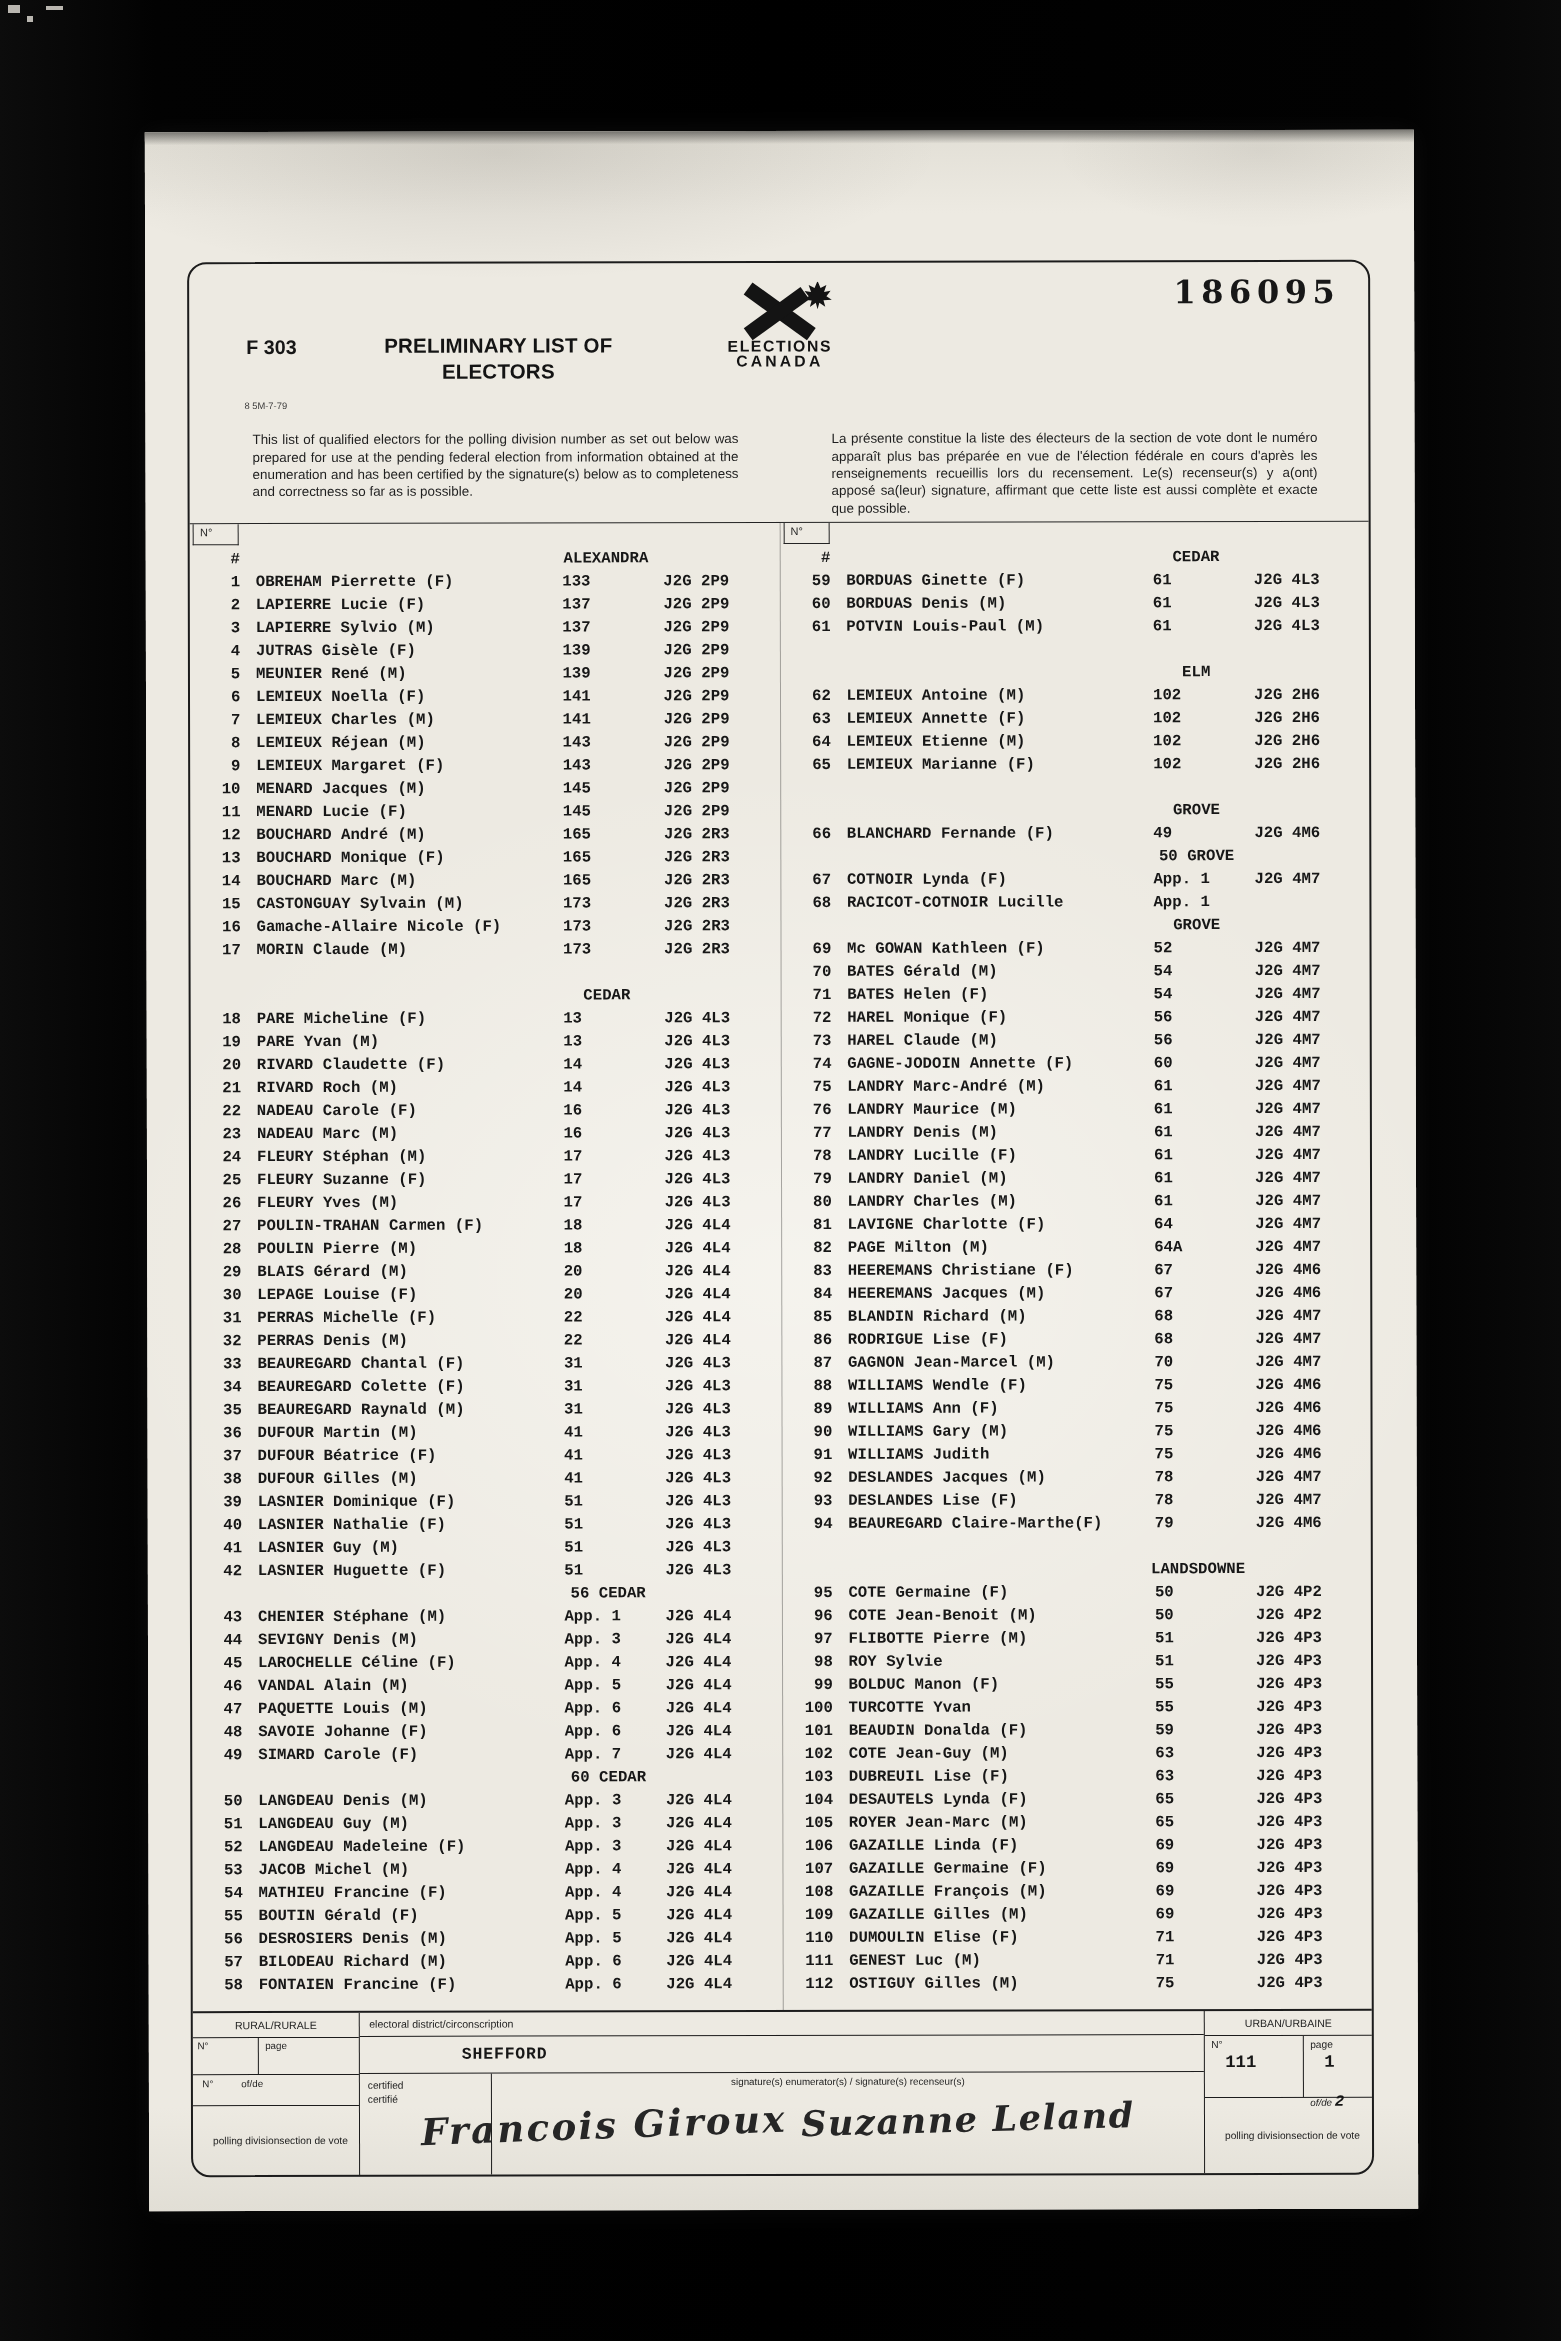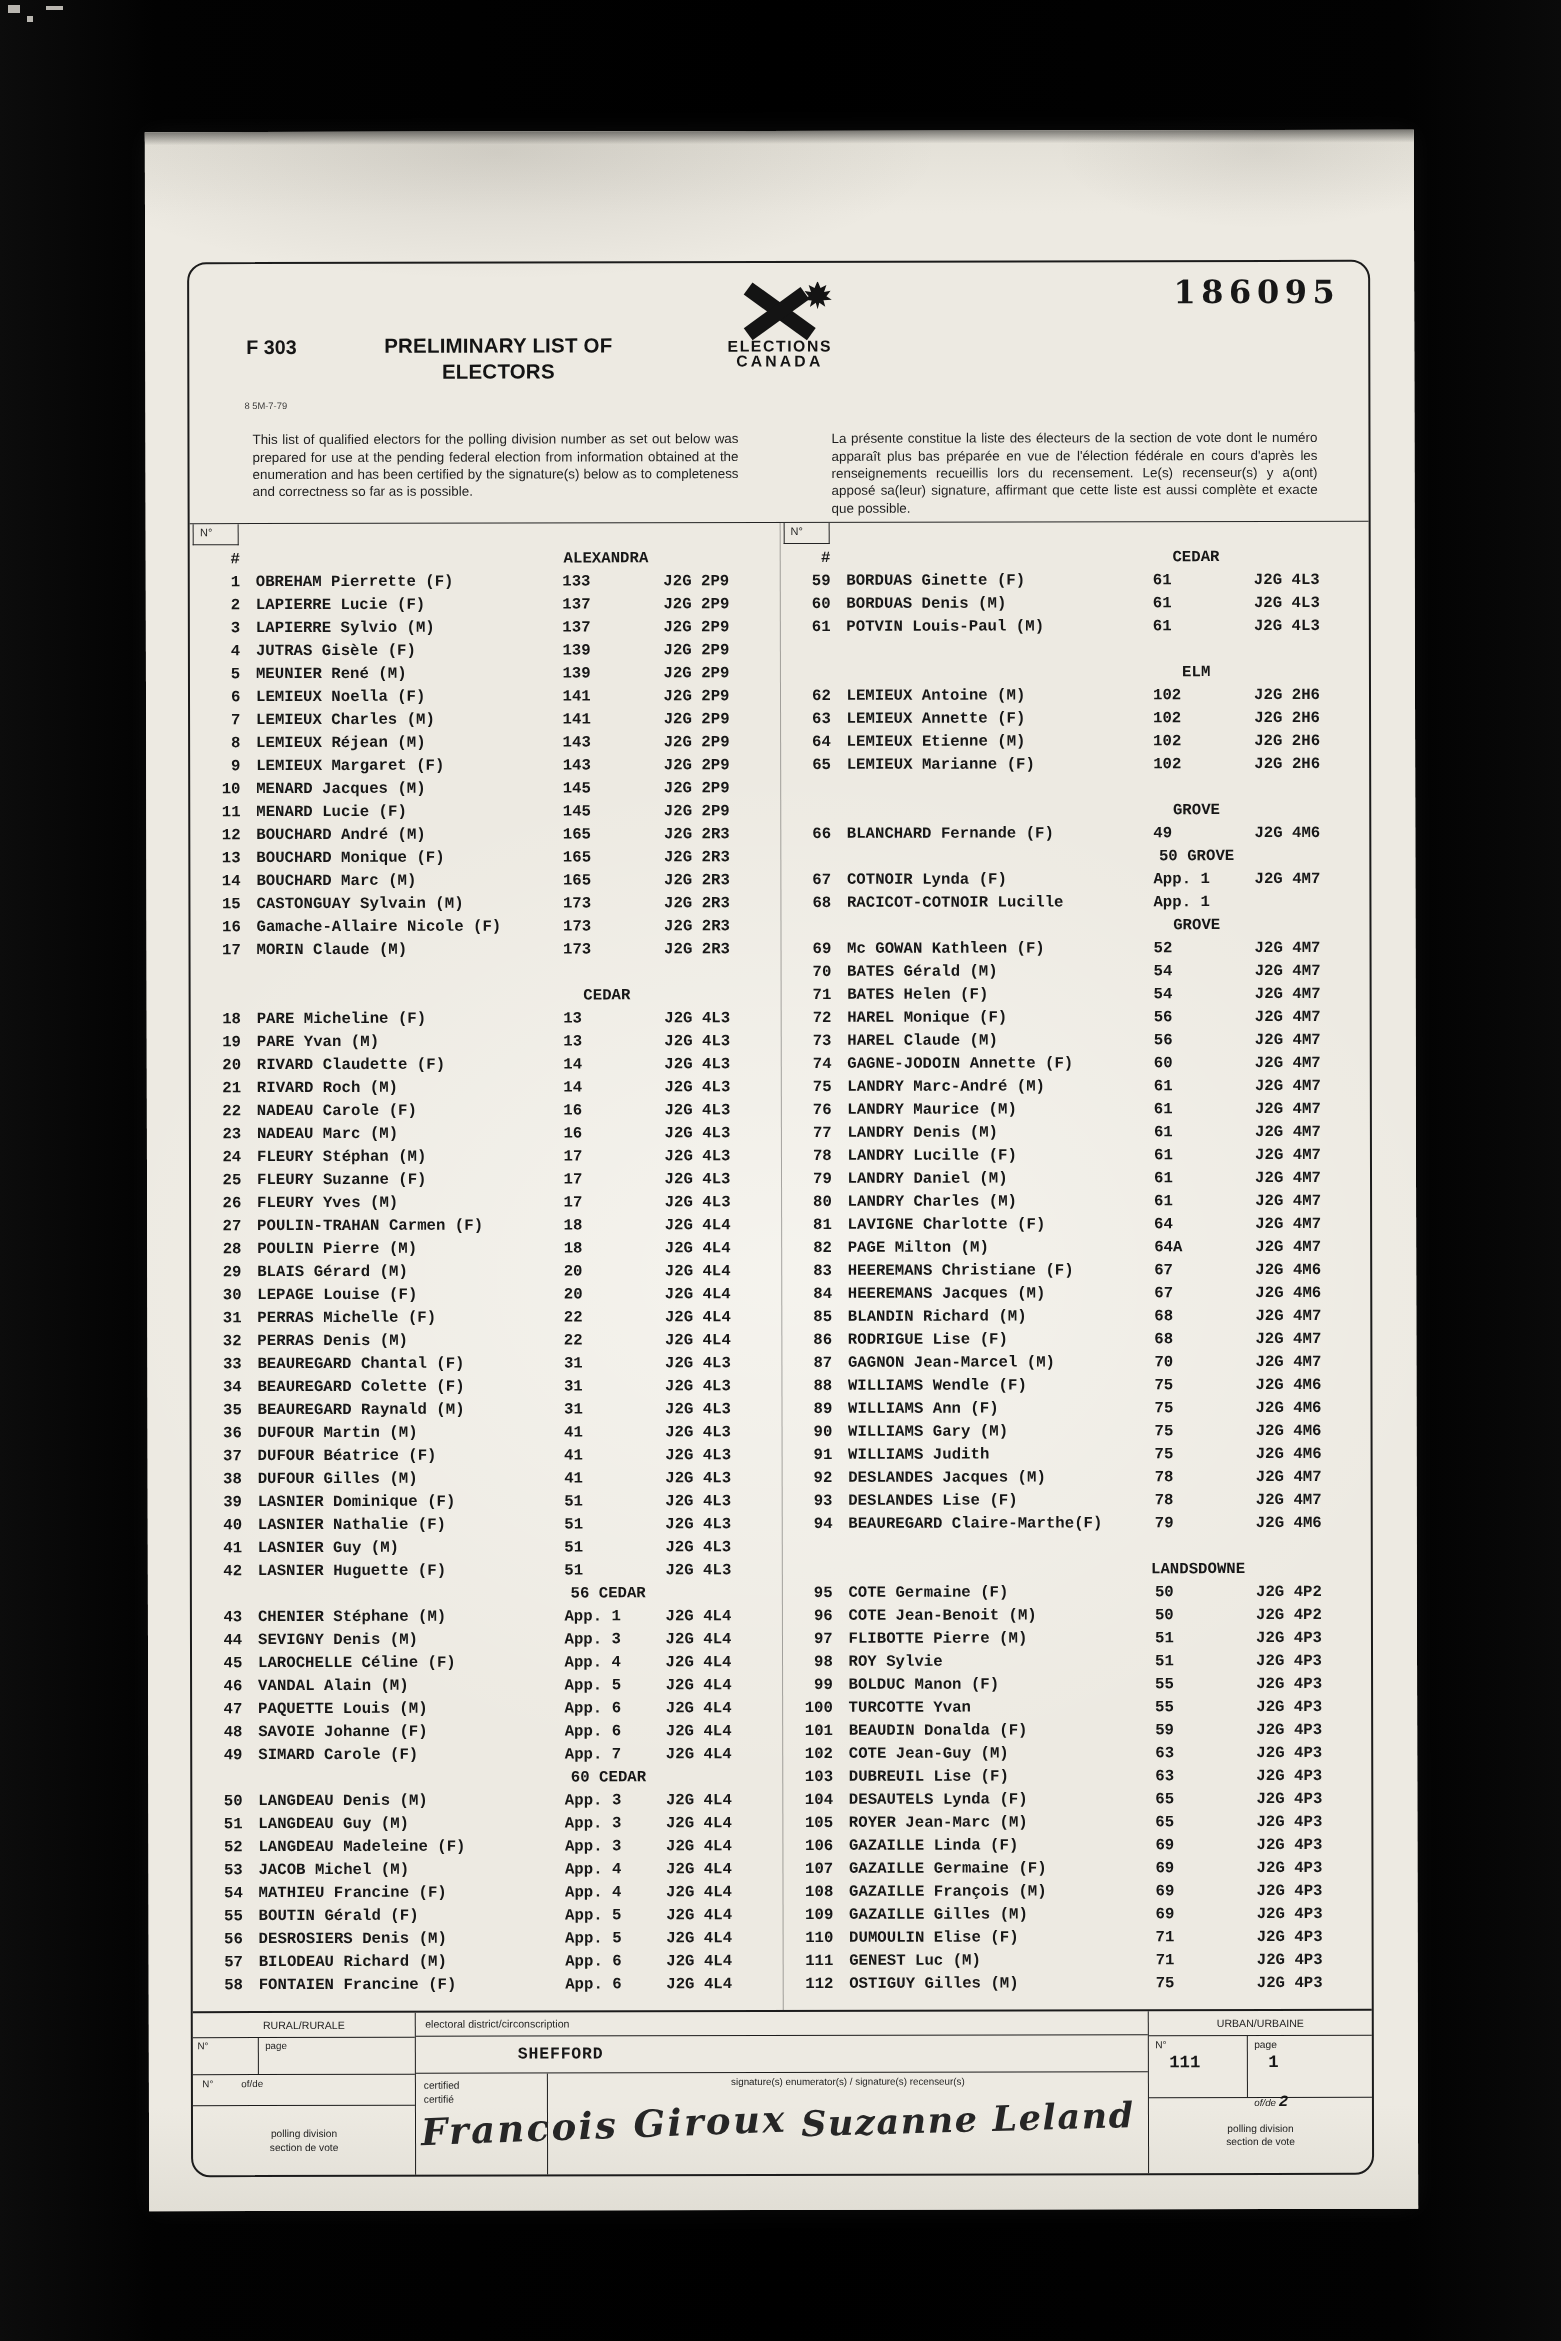--- a/index.html
+++ b/index.html
@@ -59,32 +59,32 @@
     color:#171717;white-space:pre;}
   .c-n{flex:none;width:44px;text-align:right;margin-right:15.7px;}
   .c-name{flex:none;width:286px;}
   .c-civic{flex:none;width:109px;padding-left:20.5px;box-sizing:border-box;}
   .c-pc{flex:none;padding-left:12.6px;}
   .c-street{flex:1;text-align:center;padding-left:177px;}
 
   
   .footer{position:absolute;left:0;right:0;bottom:0;height:164px;
     border-top:2.4px solid #1c1c1c;display:flex;box-sizing:border-box;font-size:10.2px;color:#1e1e1e;}
-  .f-left,.f-right{width:223px;flex:none;display:flex;flex-direction:column;box-sizing:border-box;}
+  .f-left,.f-right{width:167px;flex:none;display:flex;flex-direction:column;box-sizing:border-box;}
   .f-left{border-right:1.6px solid #1c1c1c;}
   .f-mid{flex:1;display:flex;flex-direction:column;border-right:1.6px solid #1c1c1c;position:relative;}
   .f-head{height:23.6px;border-bottom:1.6px solid #1c1c1c;display:flex;align-items:center;
     justify-content:center;font-size:10.6px;}
   .f-l2{height:36px;border-bottom:1.6px solid #1c1c1c;display:flex;}
   .f-l2 .cellA{width:66px;border-right:1.6px solid #1c1c1c;padding:2.4px 4.7px;font-size:9.8px;box-sizing:border-box;}
   .f-l2 .cellB{flex:1;padding:2.4px 6.3px;font-size:9.8px;}
   .f-l3{height:31.5px;border-bottom:1.6px solid #1c1c1c;padding:3.9px 9.4px;font-size:9.8px;
     display:flex;gap:28px;box-sizing:border-box;}
-  .f-poll{flex:1;display:flex;flex-direction:column;align-items:center;justify-content:center;
-    line-height:13.4px;text-align:center;}
+  .f-poll{flex:1;display:flex;flex-direction:row;align-items:center;justify-content:flex-start;
+    line-height:13.4px;text-align:center;padding-left:20px;}
   .f-m1{height:23.6px;border-bottom:1.6px solid #1c1c1c;padding:4.7px 0 0 9.4px;font-size:10.6px;box-sizing:border-box;}
   .f-m2{height:36px;border-bottom:1.6px solid #1c1c1c;display:flex;align-items:center;}
   .shefford{font-family:"Liberation Mono",monospace;font-weight:bold;font-size:16.5px;
     margin-left:102px;letter-spacing:0.8px;color:#171717;}
   .f-m3{flex:1;display:flex;}
   .f-cert{width:132px;border-right:1.6px solid #1c1c1c;padding:5.5px 7.9px;line-height:14px;box-sizing:border-box;}
   .f-sigzone{flex:1;position:relative;}
   .sig-head{text-align:center;font-size:9.8px;padding-top:3.9px;color:#222;}
   .f-r2{height:61px;border-bottom:1.6px solid #1c1c1c;display:flex;}
   .f-r-no{width:99px;border-right:1.6px solid #1c1c1c;padding:3.1px 6.3px;box-sizing:border-box;}

